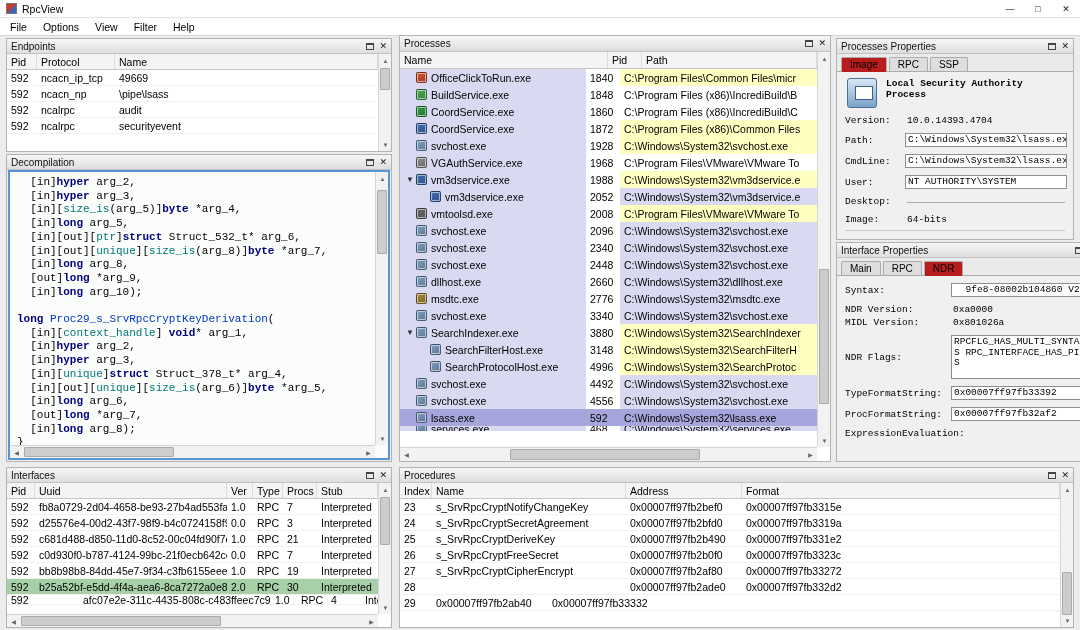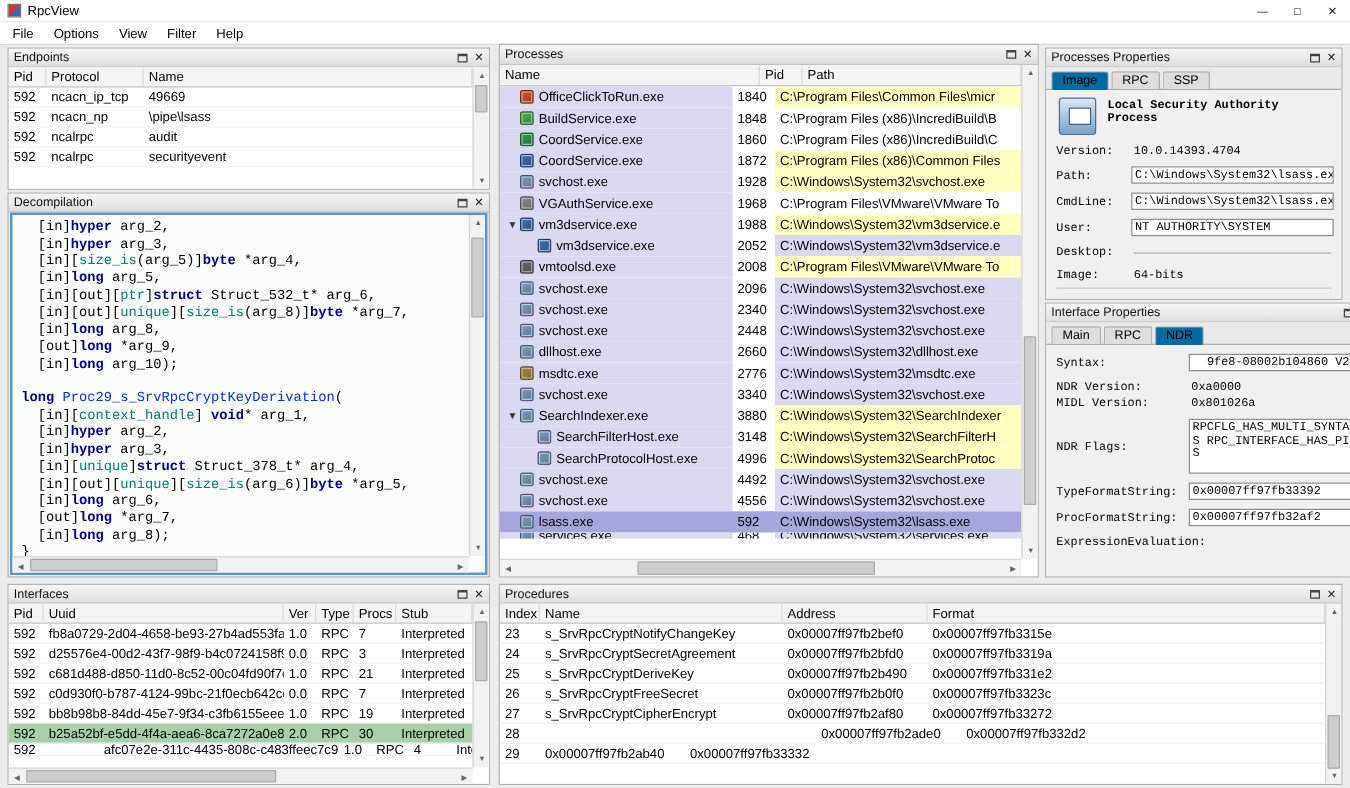--- a/index.html
+++ b/index.html
@@ -85,21 +85,21 @@
   .c-f{color:#0033cc}
   .c-p{color:#000}
 
   
   .props-body{position:absolute;left:0;right:0;top:15px;bottom:0;background:#f0f0f0;
     overflow:hidden}
   .tabs{display:flex;align-items:flex-end;height:18px;padding-left:4px;
     border-bottom:1px solid #ababab;background:#eaeaea}
   .tab{padding:1px 8px 1px 8px;border:1px solid #ababab;border-bottom:none;background:#dedede;
     margin-right:2px;border-radius:2px 2px 0 0;font-size:10px}
-  .tab.active{background:#0369a1;position:relative;top:1px;padding-bottom:2px}
+  .tab.active{background:#b91c1c;position:relative;top:1px;padding-bottom:2px}
   .prop-row{display:flex;align-items:center;margin:7px 6px 0 8px;
     font-family:"Liberation Mono",monospace;font-size:9.5px}
   .prop-row.compact{margin-top:2px}
   .prop-label{flex:0 0 auto}
   #panel-pprops .prop-label{width:60px}
   #panel-iprops .prop-label{width:106px}
   .prop-text{padding-left:2px;white-space:nowrap}
   .prop-box{flex:1;border:1px solid #8e8e8e;background:#fff;height:14px;line-height:12px;
     padding:0 2px;overflow:hidden;white-space:nowrap}
   .prop-box.multi{height:auto;min-height:44px;white-space:normal;word-break:break-all;
@@ -560,21 +560,21 @@
         </div>
         <div class="trow">
           <div class="td" style="width: 32px;">27</div>
           <div class="td" style="width: 194px;">s_SrvRpcCryptCipherEncrypt</div>
           <div class="td" style="width: 116px;">0x00007ff97fb2af80</div>
           <div class="td" style="flex: 1 1 0%;">0x00007ff97fb33272</div>
         </div>
         <div class="trow">
           <div class="td" style="width: 32px;">28</div>
           <div class="td" style="width: 194px; margin-top: 46px;">s_SrvRpcCryptCipherDecrypt</div>
-          <div class="td" style="width: 116px; margin-left: 27px;">0x00007ff97fb2ade0</div>
+          <div class="td" style="width: 116px;">0x00007ff97fb2ade0</div>
           <div class="td" style="flex: 1 1 0%;">0x00007ff97fb332d2</div>
         </div>
         <div class="trow">
           <div class="td" style="width: 32px;">29</div>
           <div class="td" style="width: 116px;">0x00007ff97fb2ab40</div>
           <div class="td" style="flex: 1 1 0%;">0x00007ff97fb33332</div>
         </div>
       </div>
     <div class="sb-v">
       <div class="sb-btn a">▲</div>

